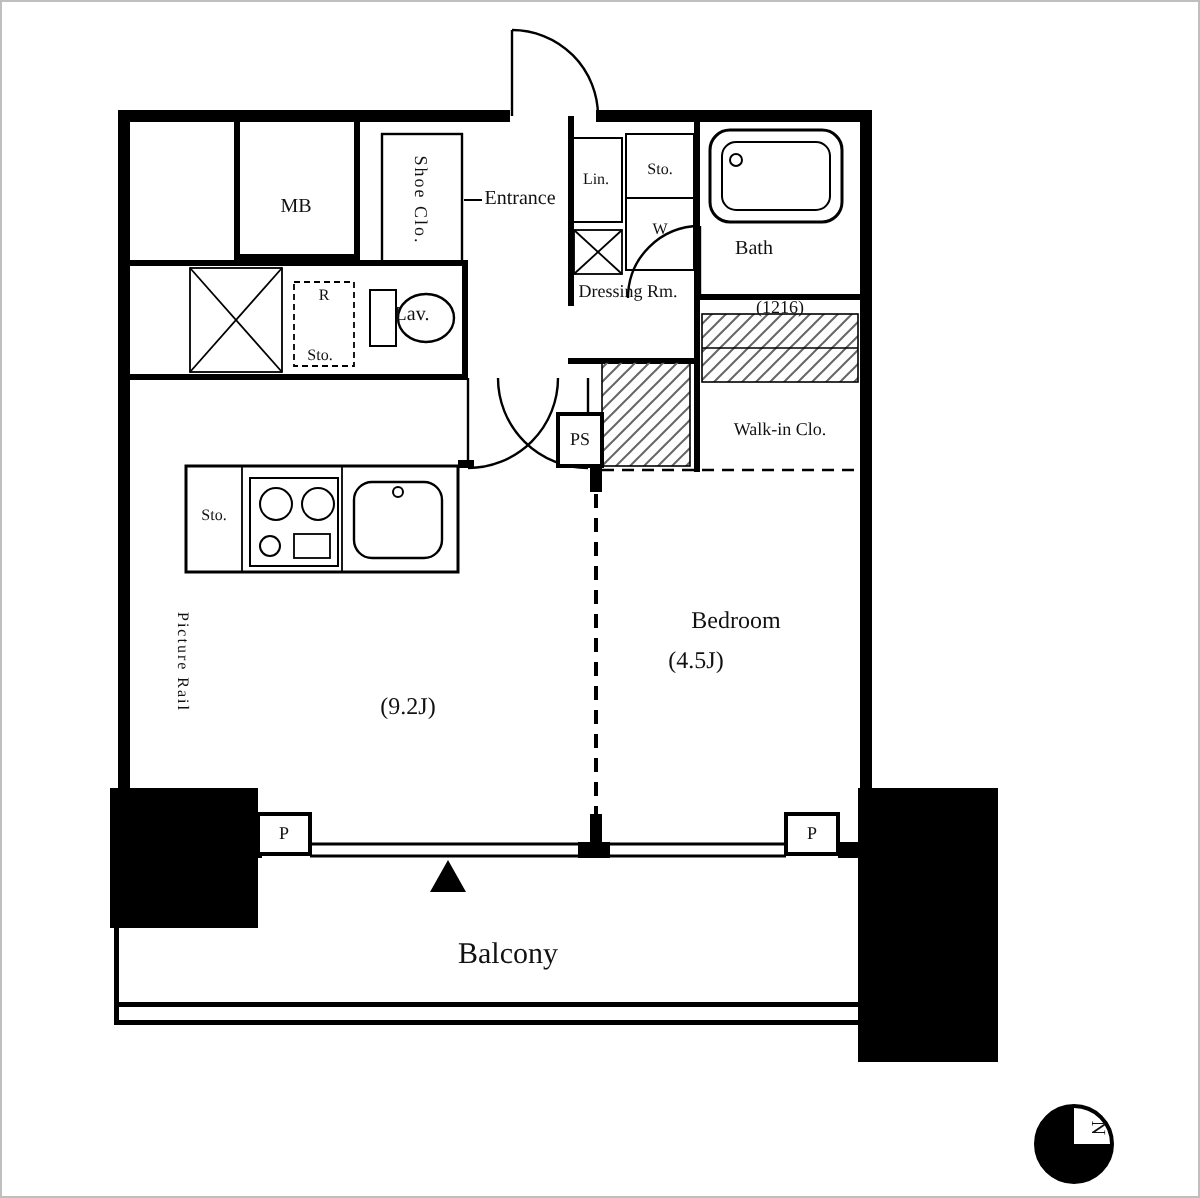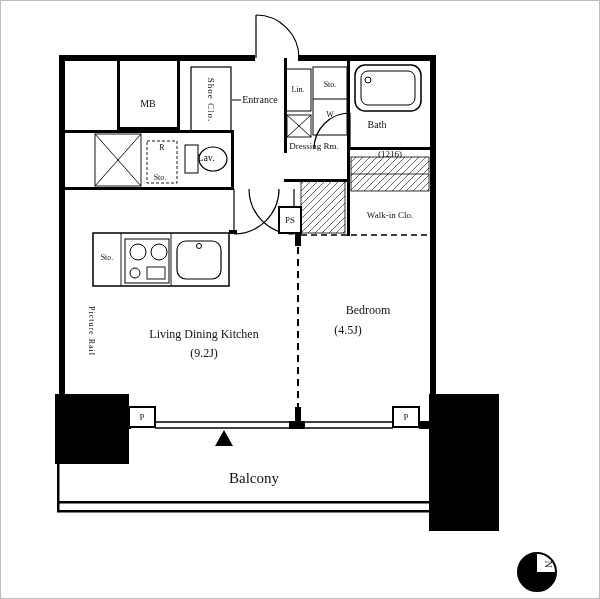--- a/index.html
+++ b/index.html
@@ -208,21 +208,20 @@
   <div class="label s8" style="left:329px;top:114px;">W</div>
   <div class="label s10" style="left:376px;top:124px;font-family:Liberation Serif, serif;">Bath</div>
   <div class="label s9" style="left:389px;top:153px;">(1216)</div>
   <div class="label s9" style="left:313px;top:145px;">Dressing Rm.</div>
   <div class="label s10" style="left:205px;top:157px;">Lav.</div>
   <div class="label s8" style="left:161px;top:147px;">R</div>
   <div class="label s8" style="left:159px;top:177px;">Sto.</div>
   <div class="label s9" style="left:289px;top:219px;">PS</div>
   <div class="label s9" style="left:389px;top:214px;">Walk-in Clo.</div>
   <div class="label s8" style="left:106px;top:257px;">Sto.</div>
-  <div class="label s13" style="left:203px;top:333px;">Living Dining Kitchen</div>
   <div class="label s12" style="left:203px;top:352px;">(9.2J)</div>
   <div class="label s13" style="left:367px;top:309px;">Bedroom</div>
   <div class="label s12" style="left:347px;top:329px;">(4.5J)</div>
   <div class="label vert s8" style="left:90px;top:330px;">Picture Rail</div>
   <div class="label s9" style="left:141px;top:416px;">P</div>
   <div class="label s9" style="left:405px;top:416px;">P</div>
   <div class="label s11" style="left:253px;top:477px;">Balcony</div>
   <div class="label rot90 s10" style="left:547px;top:563px;">N</div>
 
 </div>

